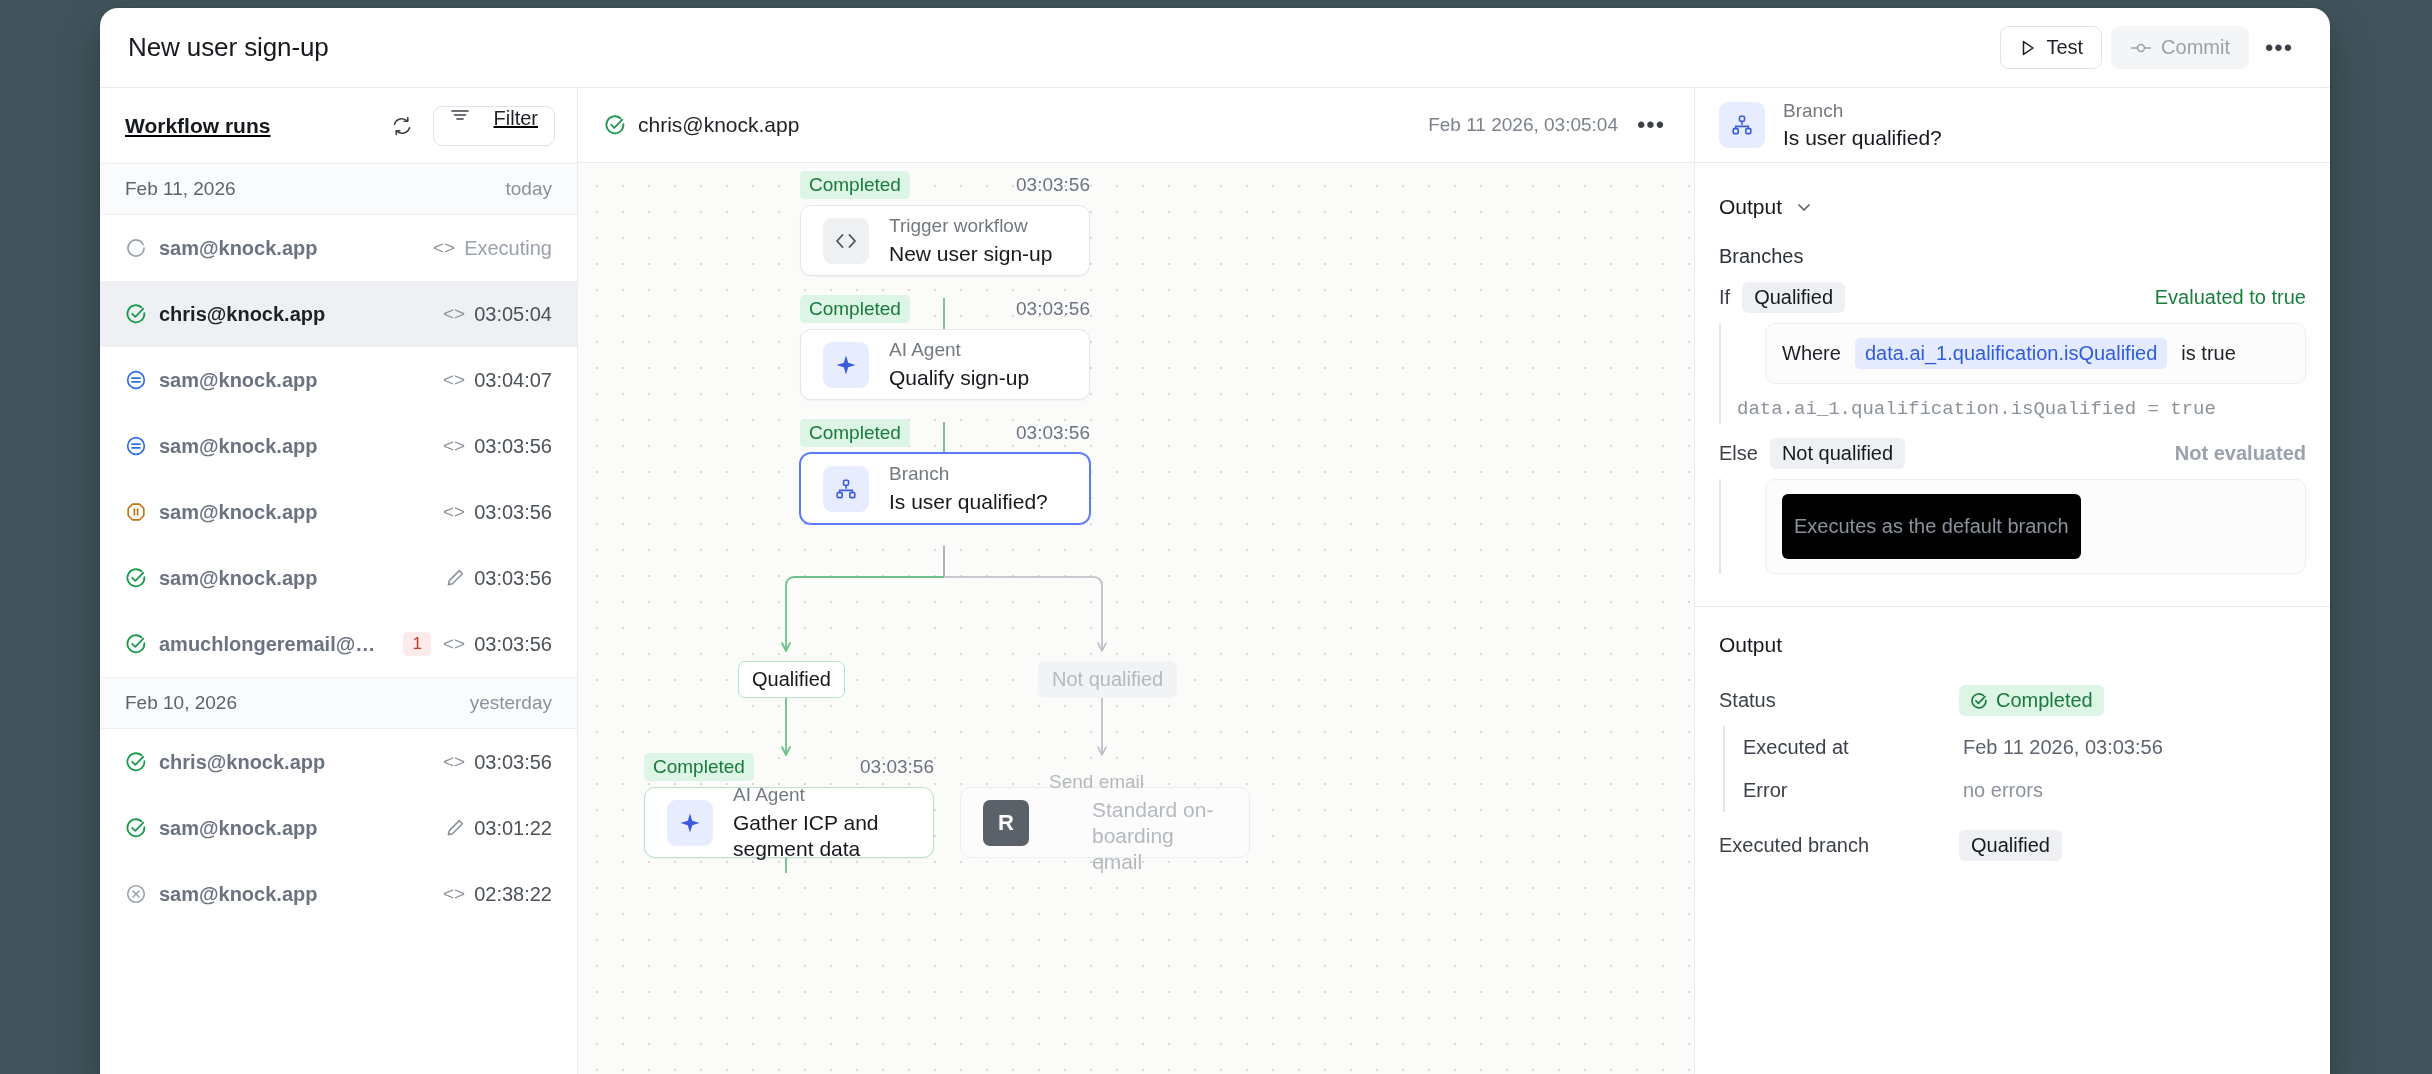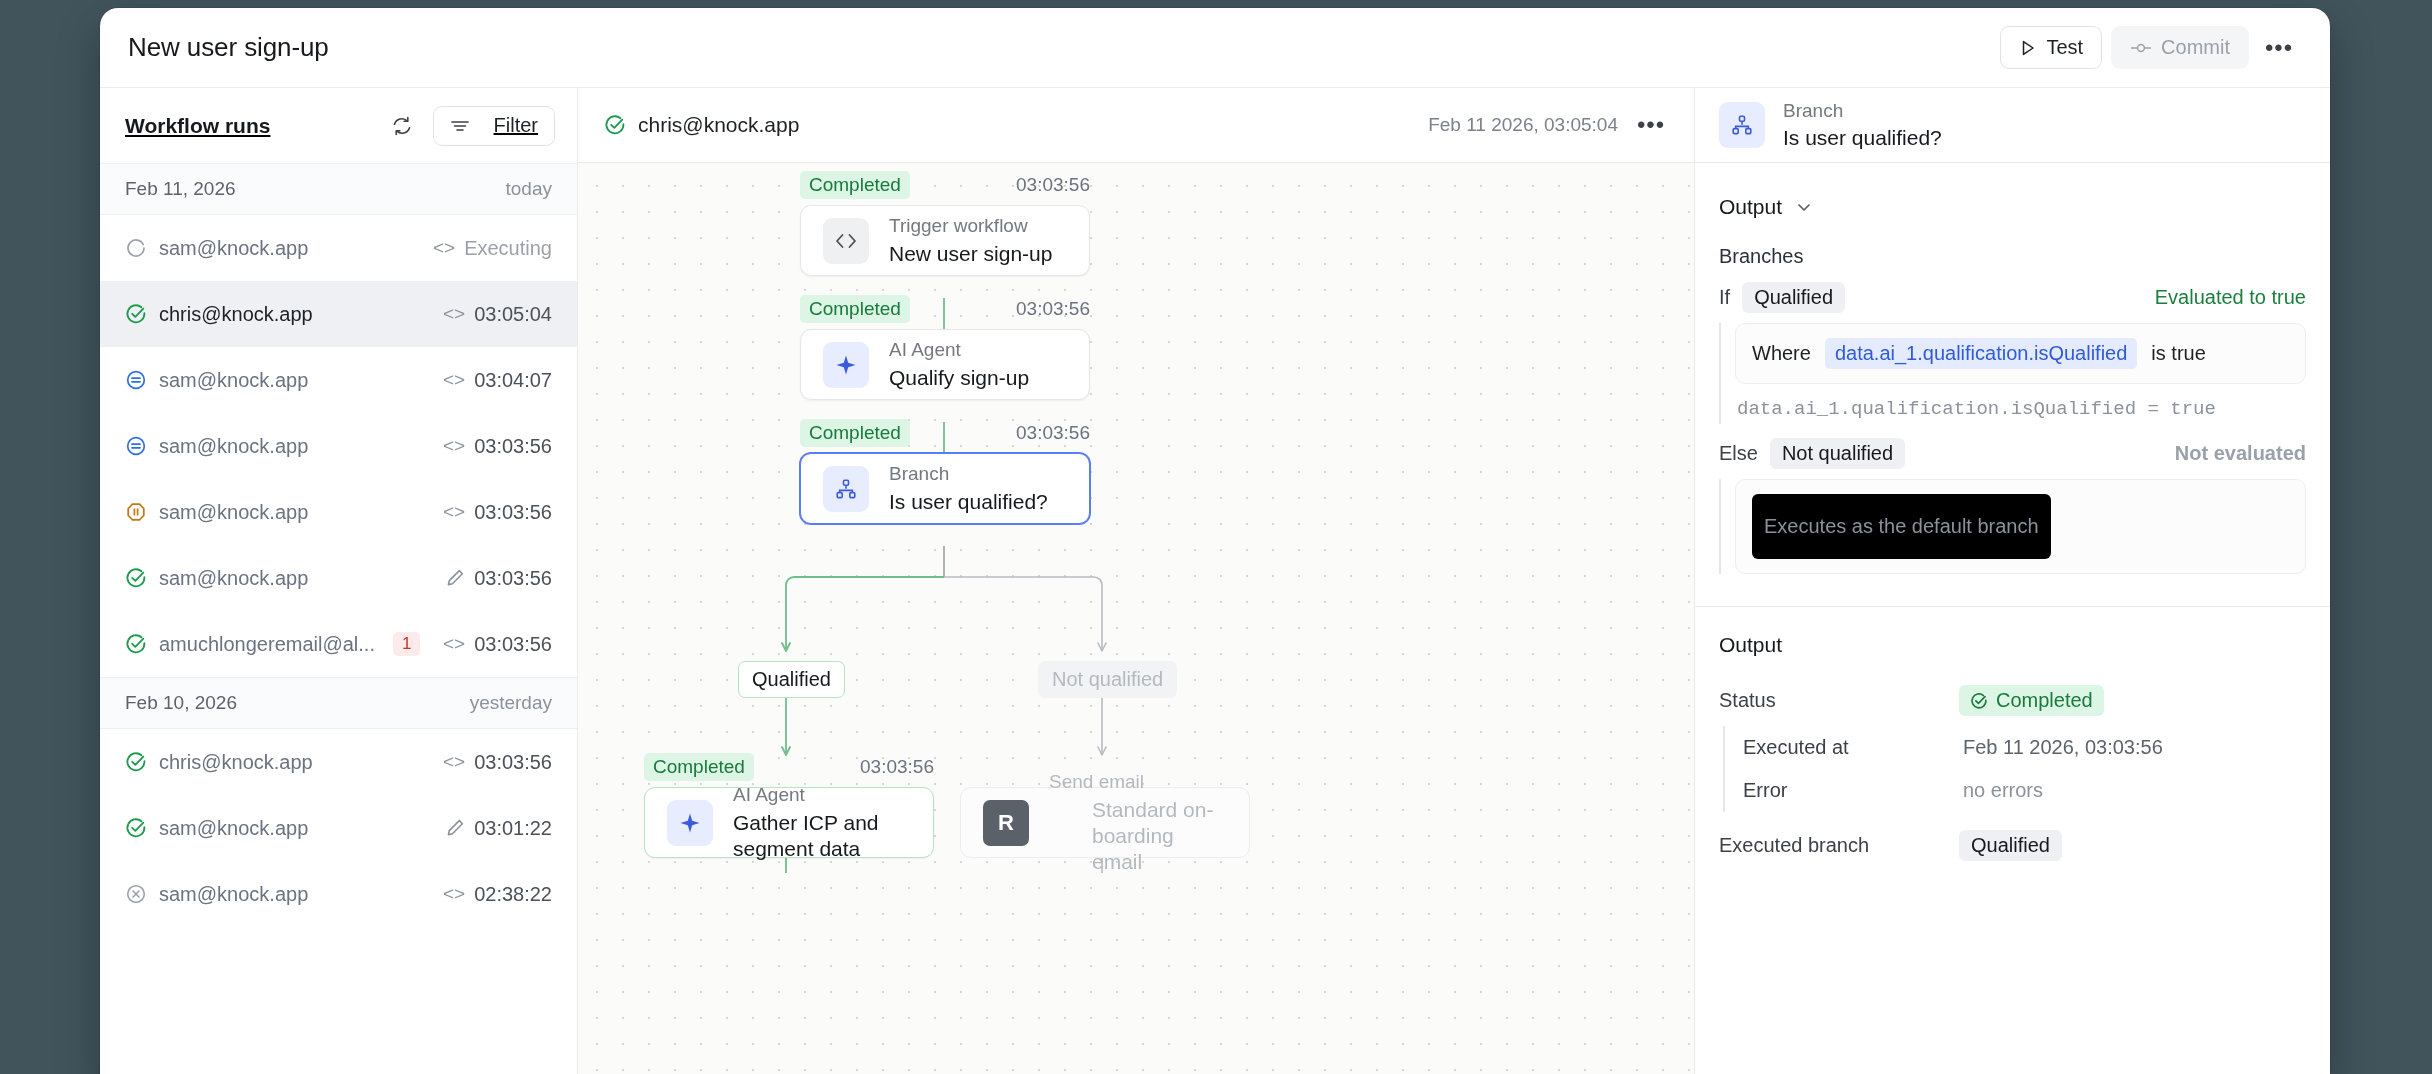--- a/index.html
+++ b/index.html
@@ -99,21 +99,21 @@
   }
   .sidebar-title { font-size: 21px; font-weight: 700; color: #16191d; }
   .sidebar-head-actions {
     margin-left: auto;
     display: flex;
     align-items: center;
     gap: 10px;
   }
   .filter-btn {
     display: inline-flex;
-    align-items: center;
+    align-items: flex-start;
     gap: 24px;
     height: 40px;
     padding: 0 16px;
     border: 1px solid #dfe2e6;
     border-radius: 9px;
     font-size: 20px;
     color: #1d2125;
     background: #fff;
     cursor: pointer;
   }
@@ -138,20 +138,21 @@
     gap: 12px;
   }
   .run-row.selected { background: #eef0f3; }
   .run-email {
     font-size: 20px;
     color: #1d2125;
     white-space: nowrap;
     overflow: hidden;
     text-overflow: ellipsis;
     max-width: 255px;
+    font-weight: bold;
   }
   .run-email.muted { color: #6b7280; }
   .run-right {
     margin-left: auto;
     display: flex;
     align-items: center;
     gap: 9px;
     font-size: 20px;
     color: #4b5159;
     white-space: nowrap;
@@ -310,20 +311,21 @@
 
   .cond-block { border-left: 2px solid #e4e6ea; padding-left: 14px; }
   .cond-card {
     border: 1px solid #eceef0;
     background: #fcfcfd;
     border-radius: 10px;
     padding: 14px 16px;
     display: flex;
     align-items: center;
     gap: 14px;
+    margin-left: 30px;
   }
   .tok-blue {
     background: #e4ebfe;
     color: #2f5bd8;
     border-radius: 5px;
     padding: 4px 10px;
     font-size: 20px;
   }
   .tok-plain { font-size: 20px; color: #1d2125; }
   .cond-code {

